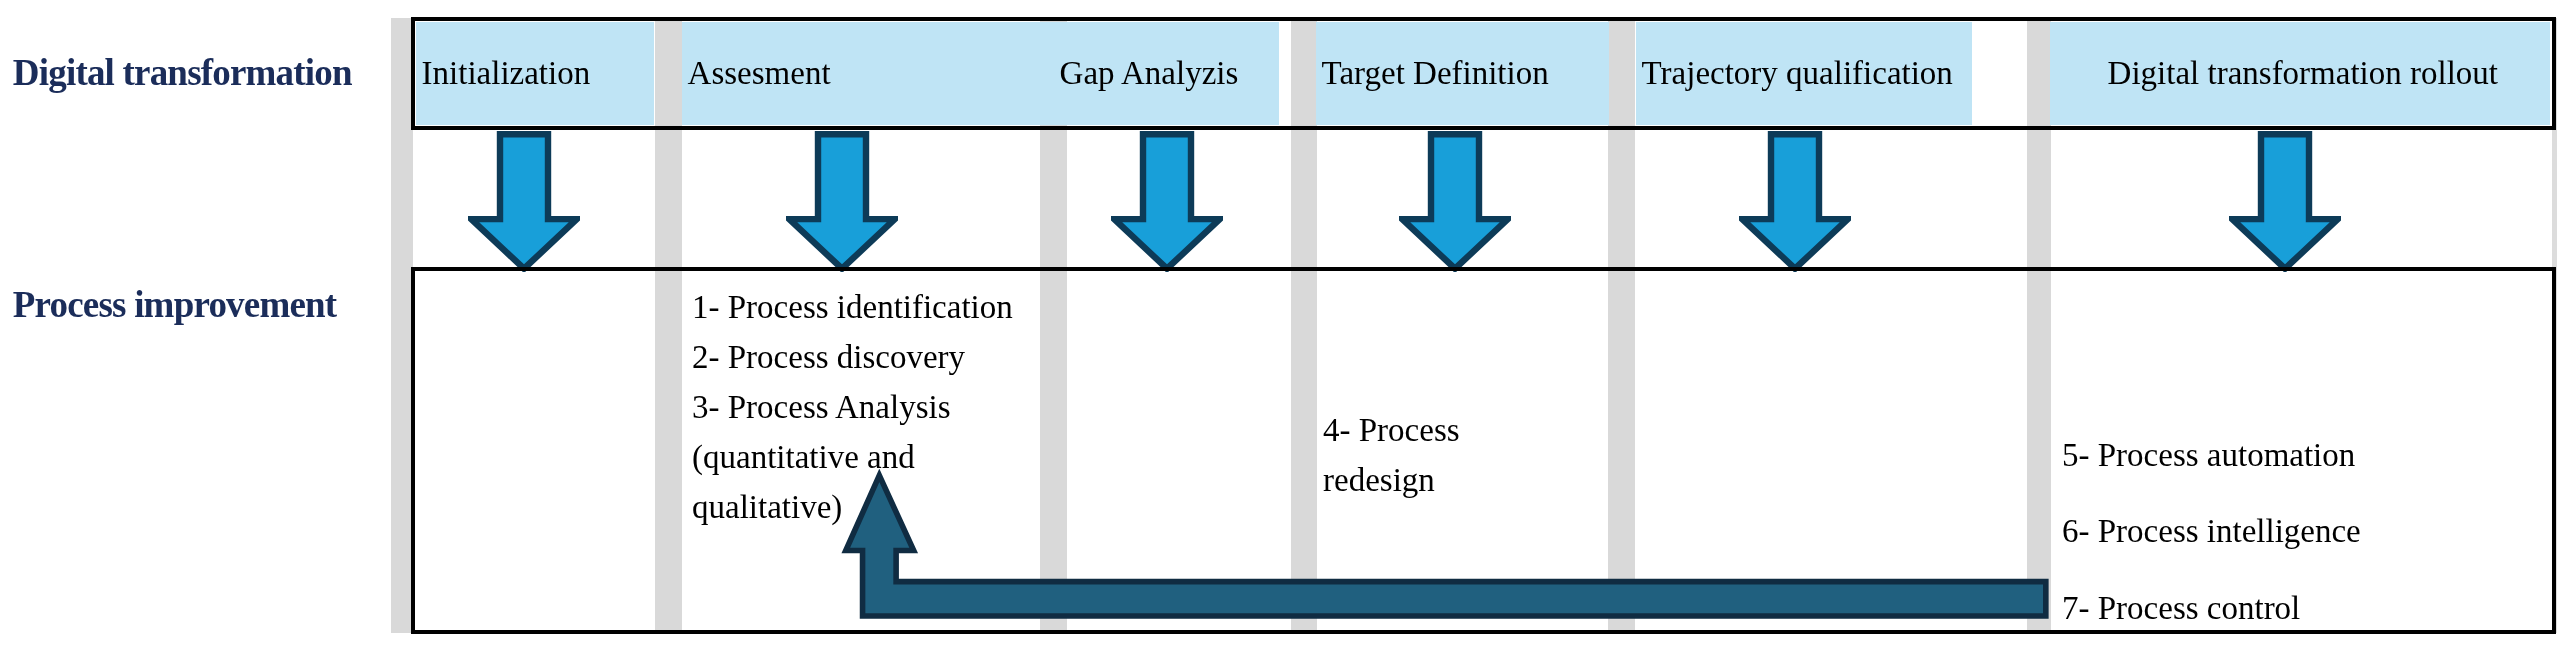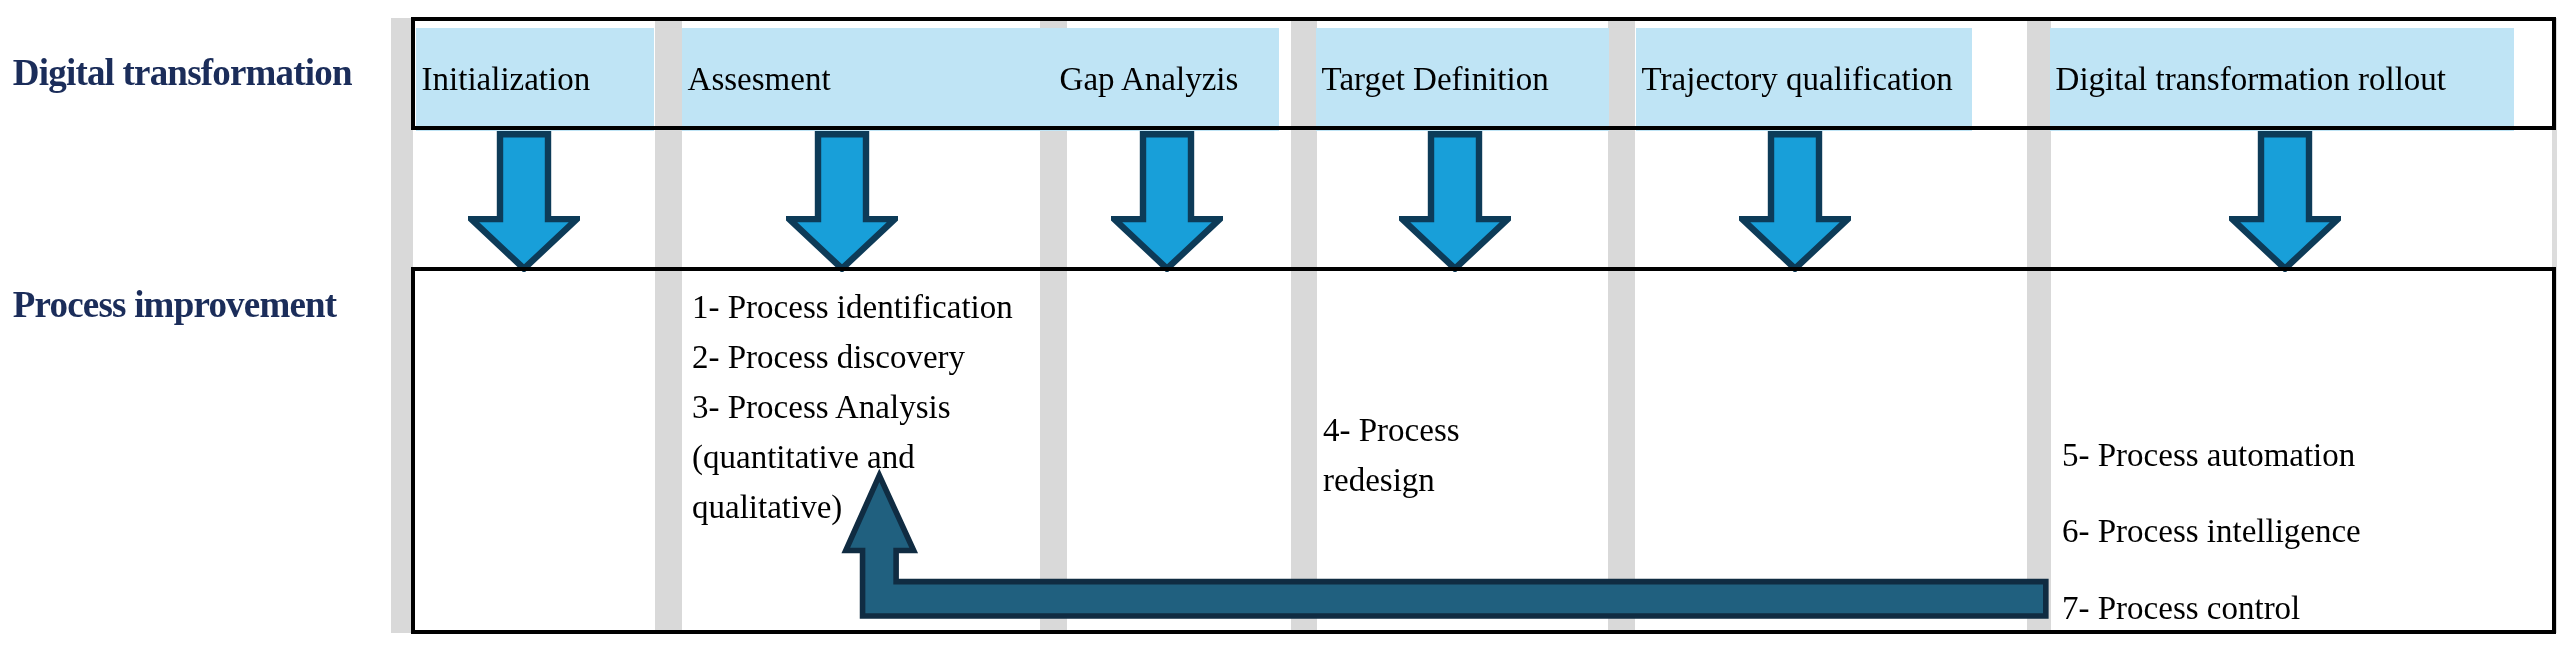--- a/index.html
+++ b/index.html
@@ -24,21 +24,21 @@
   .divider{
     position:absolute;top:17.6px;height:615px;
     background:var(--divider);
   }
   .divider.thin{background:var(--divider-light);}
   .phase-cell{
     position:absolute;top:21.6px;height:103px;
     background:var(--band-fill);
     display:flex;align-items:center;
     padding-left:5.6px;box-sizing:border-box;
-    font-size:33px;color:#000;white-space:nowrap;margin-top:6px;
+    font-size:33px;color:#000;white-space:nowrap;
   }
   .band-frame{
     position:absolute;left:411px;top:17px;width:2145px;height:113px;
     border:4px solid var(--border);box-sizing:border-box;
     background:transparent;
   }
   .process-frame{
     position:absolute;left:411px;top:267px;width:2145px;height:367px;
     border:4.8px solid var(--border);box-sizing:border-box;
     background:transparent;
@@ -87,21 +87,21 @@
   </div>
   <div class="phase-cell" style="left:1054px;width:225px;">
     <span>Gap Analyzis</span>
   </div>
   <div class="phase-cell" style="left:1316px;width:293px;text-align:right;">
     <span>Target Definition</span>
   </div>
   <div class="phase-cell" style="left:1636px;width:336px;">
     <span>Trajectory qualification</span>
   </div>
-  <div class="phase-cell" style="left:2050px;width:464px;">
+  <div class="phase-cell" style="left:2050px;width:500px;justify-content:center;">
     <span>Digital transformation rollout</span>
   </div>
 
   <div class="band-frame"></div>
 
   <svg class="down-arrow" style="left:468px;" viewBox="0 0 140 176">
       <polygon points="40,4 100,4 100,110 136,110 70,172 4,110 40,110"></polygon>
     </svg>
   <svg class="down-arrow" style="left:786px;" viewBox="0 0 140 176">
       <polygon points="40,4 100,4 100,110 136,110 70,172 4,110 40,110"></polygon>

